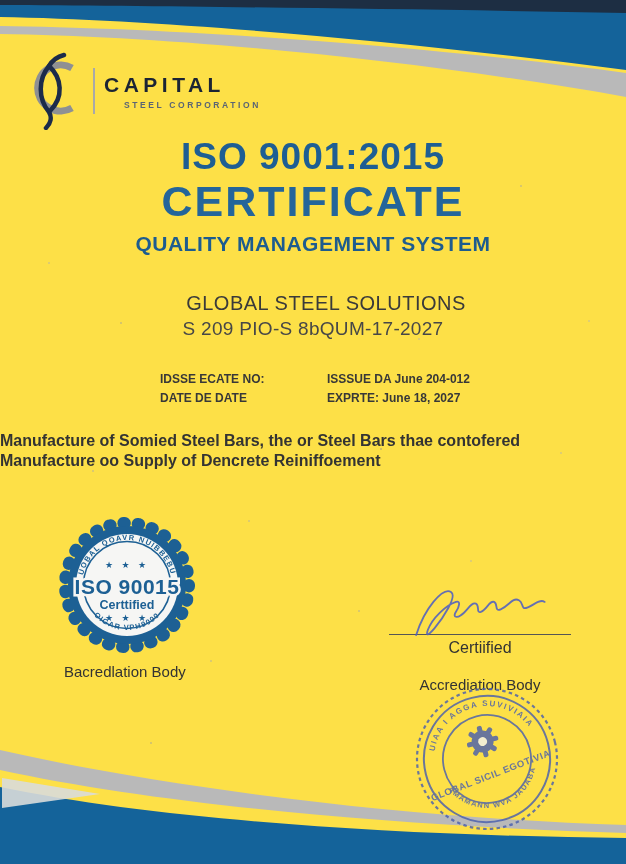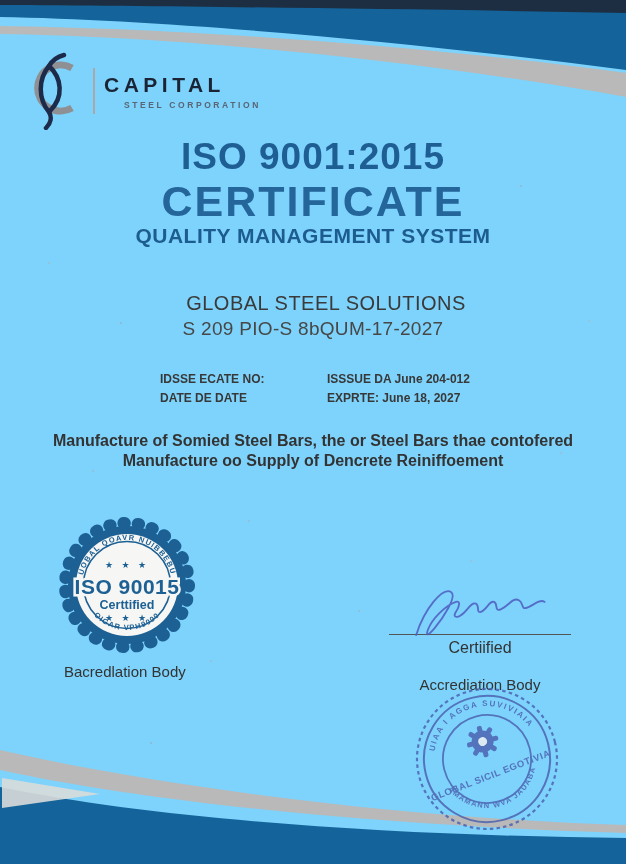--- a/index.html
+++ b/index.html
@@ -1,18 +1,18 @@
 <!DOCTYPE html>
 <html><head>
 <meta charset="utf-8">
 <style>
   html,body{margin:0;padding:0;background:#888;}
   .page{
     position:relative;width:626px;height:864px;overflow:hidden;
-    background:#7dd3fc;
+    background:#fde047;
     font-family:"Liberation Sans",sans-serif;
   }
   .page::before{ 
     content:"";position:absolute;left:0;top:0;width:2px;height:2px;border-radius:50%;
     background:transparent;z-index:1;opacity:.55;
     box-shadow:120px 322px 0 #9f9f9f,305px 212px 0 #ababab,520px 185px 0 #a5a5a5,
       418px 338px 0 #b0b0b0,92px 470px 0 #a8a8a8,560px 452px 0 #b2b2b2,
       248px 520px 0 #adadad,358px 610px 0 #a6a6a6,150px 742px 0 #9f9f9f,
       588px 320px 0 #b5b5b5,48px 262px 0 #b0b0b0,470px 560px 0 #b3b3b3,
       210px 660px 0 #ababab,380px 448px 0 #8f8f8f;
@@ -23,31 +23,31 @@
 
   .logo{position:absolute;left:18px;top:52px;display:flex;align-items:center;gap:9px;z-index:3;}
   .logo-icon{width:66px;height:78px;}
   .logo-divider{width:2px;height:46px;background:#a9a9a9;}
   .logo-name{font-size:21px;font-weight:bold;letter-spacing:4.5px;color:#1b2434;}
   .logo-sub{font-size:8.5px;font-weight:bold;letter-spacing:2.6px;color:#5a6474;margin-top:3px;margin-left:20px;}
 
   .title-block{position:absolute;top:136px;left:0;right:0;text-align:center;z-index:3;}
   .t-standard{font-size:37px;font-weight:bold;color:#1e5e93;letter-spacing:1px;}
   .t-heading{font-size:43px;font-weight:bold;color:#24659a;letter-spacing:2px;line-height:1.05;margin-top:1px;}
-  .t-sub{font-size:21px;font-weight:bold;color:#1d5c8f;letter-spacing:.5px;margin-top:0;}
+  .t-sub{font-size:21px;font-weight:bold;color:#1d5c8f;letter-spacing:.5px;margin-top:8px;}
 
   .recipient{position:absolute;top:292px;left:0;right:0;text-align:center;z-index:3;}
   .r-company{font-size:20px;font-weight:normal;color:#3a3a3a;letter-spacing:.5px;padding-left:26px;}
   .r-ref{font-size:19px;color:#474747;margin-top:3px;letter-spacing:.3px;}
 
   .details{position:absolute;left:160px;top:372px;z-index:3;font-size:12px;font-weight:bold;color:#383838;}
   .details-row{display:flex;margin-bottom:4px;line-height:1.25;}
   .d-label{width:167px;flex:none;}
 
-  .scope{position:absolute;top:431px;left:0;right:0;text-align:center;z-index:3;
+  .scope{position:absolute;top:431px;left:0;right:0;text-align:left;z-index:3;
     font-size:16px;font-weight:600;color:#333;line-height:1.22;}
 
   .badge{position:absolute;left:57px;top:515px;width:140px;height:140px;z-index:3;}
   .badge text{font-family:"Liberation Sans",sans-serif;}
 
   .sig{position:absolute;left:385px;top:582px;width:190px;text-align:center;z-index:3;}
   .sig-scribble{width:172px;height:58px;margin:0 auto;}
   .sig-line{border-top:1.5px solid #555;width:182px;margin:-6px auto 0 auto;}
   .sig-caption{font-size:16px;color:#333;margin-top:4px;}
   .sig-sub{font-size:15px;color:#333;margin-top:19px;}

